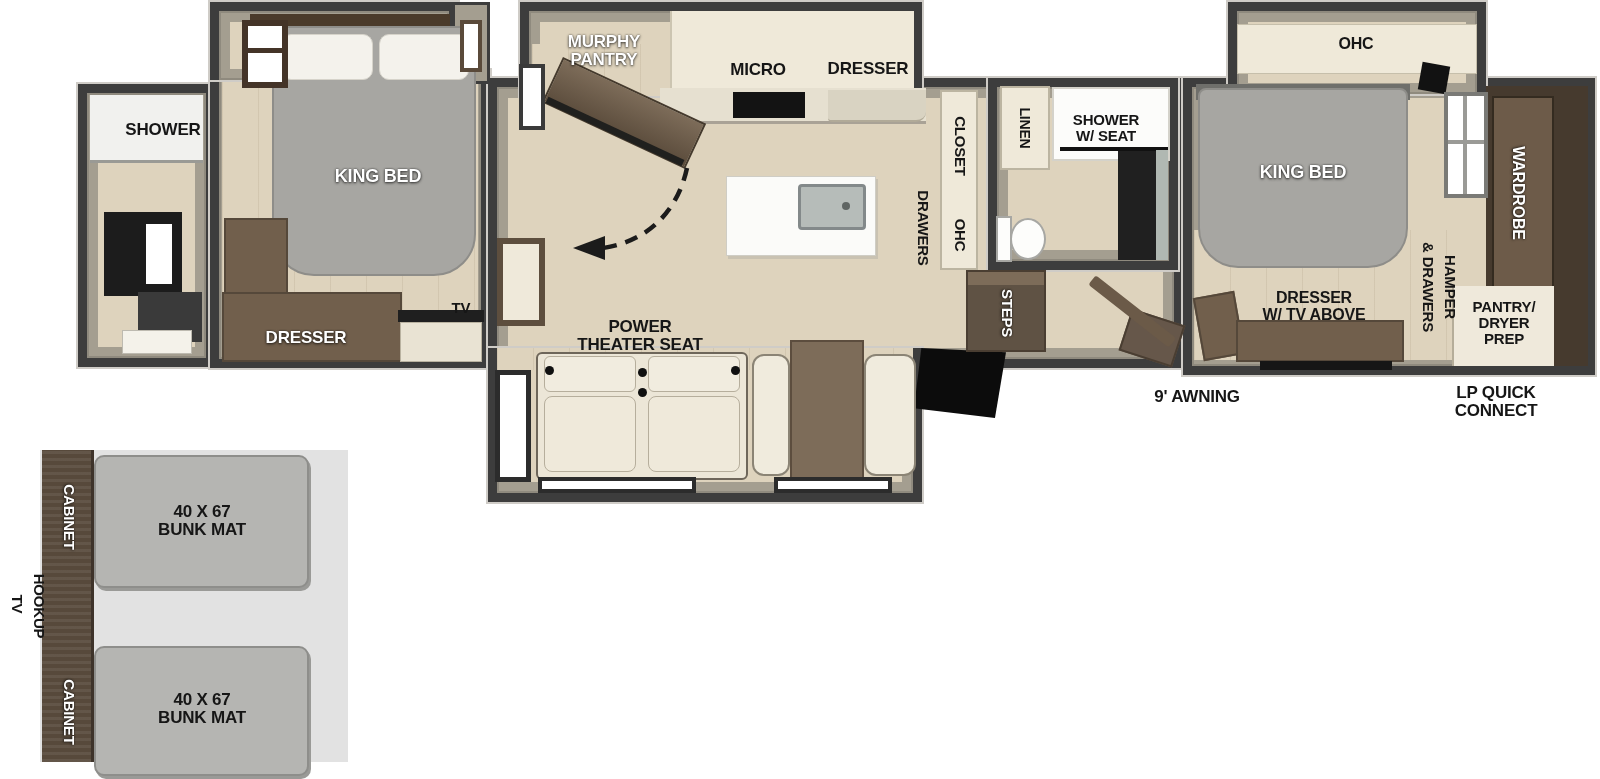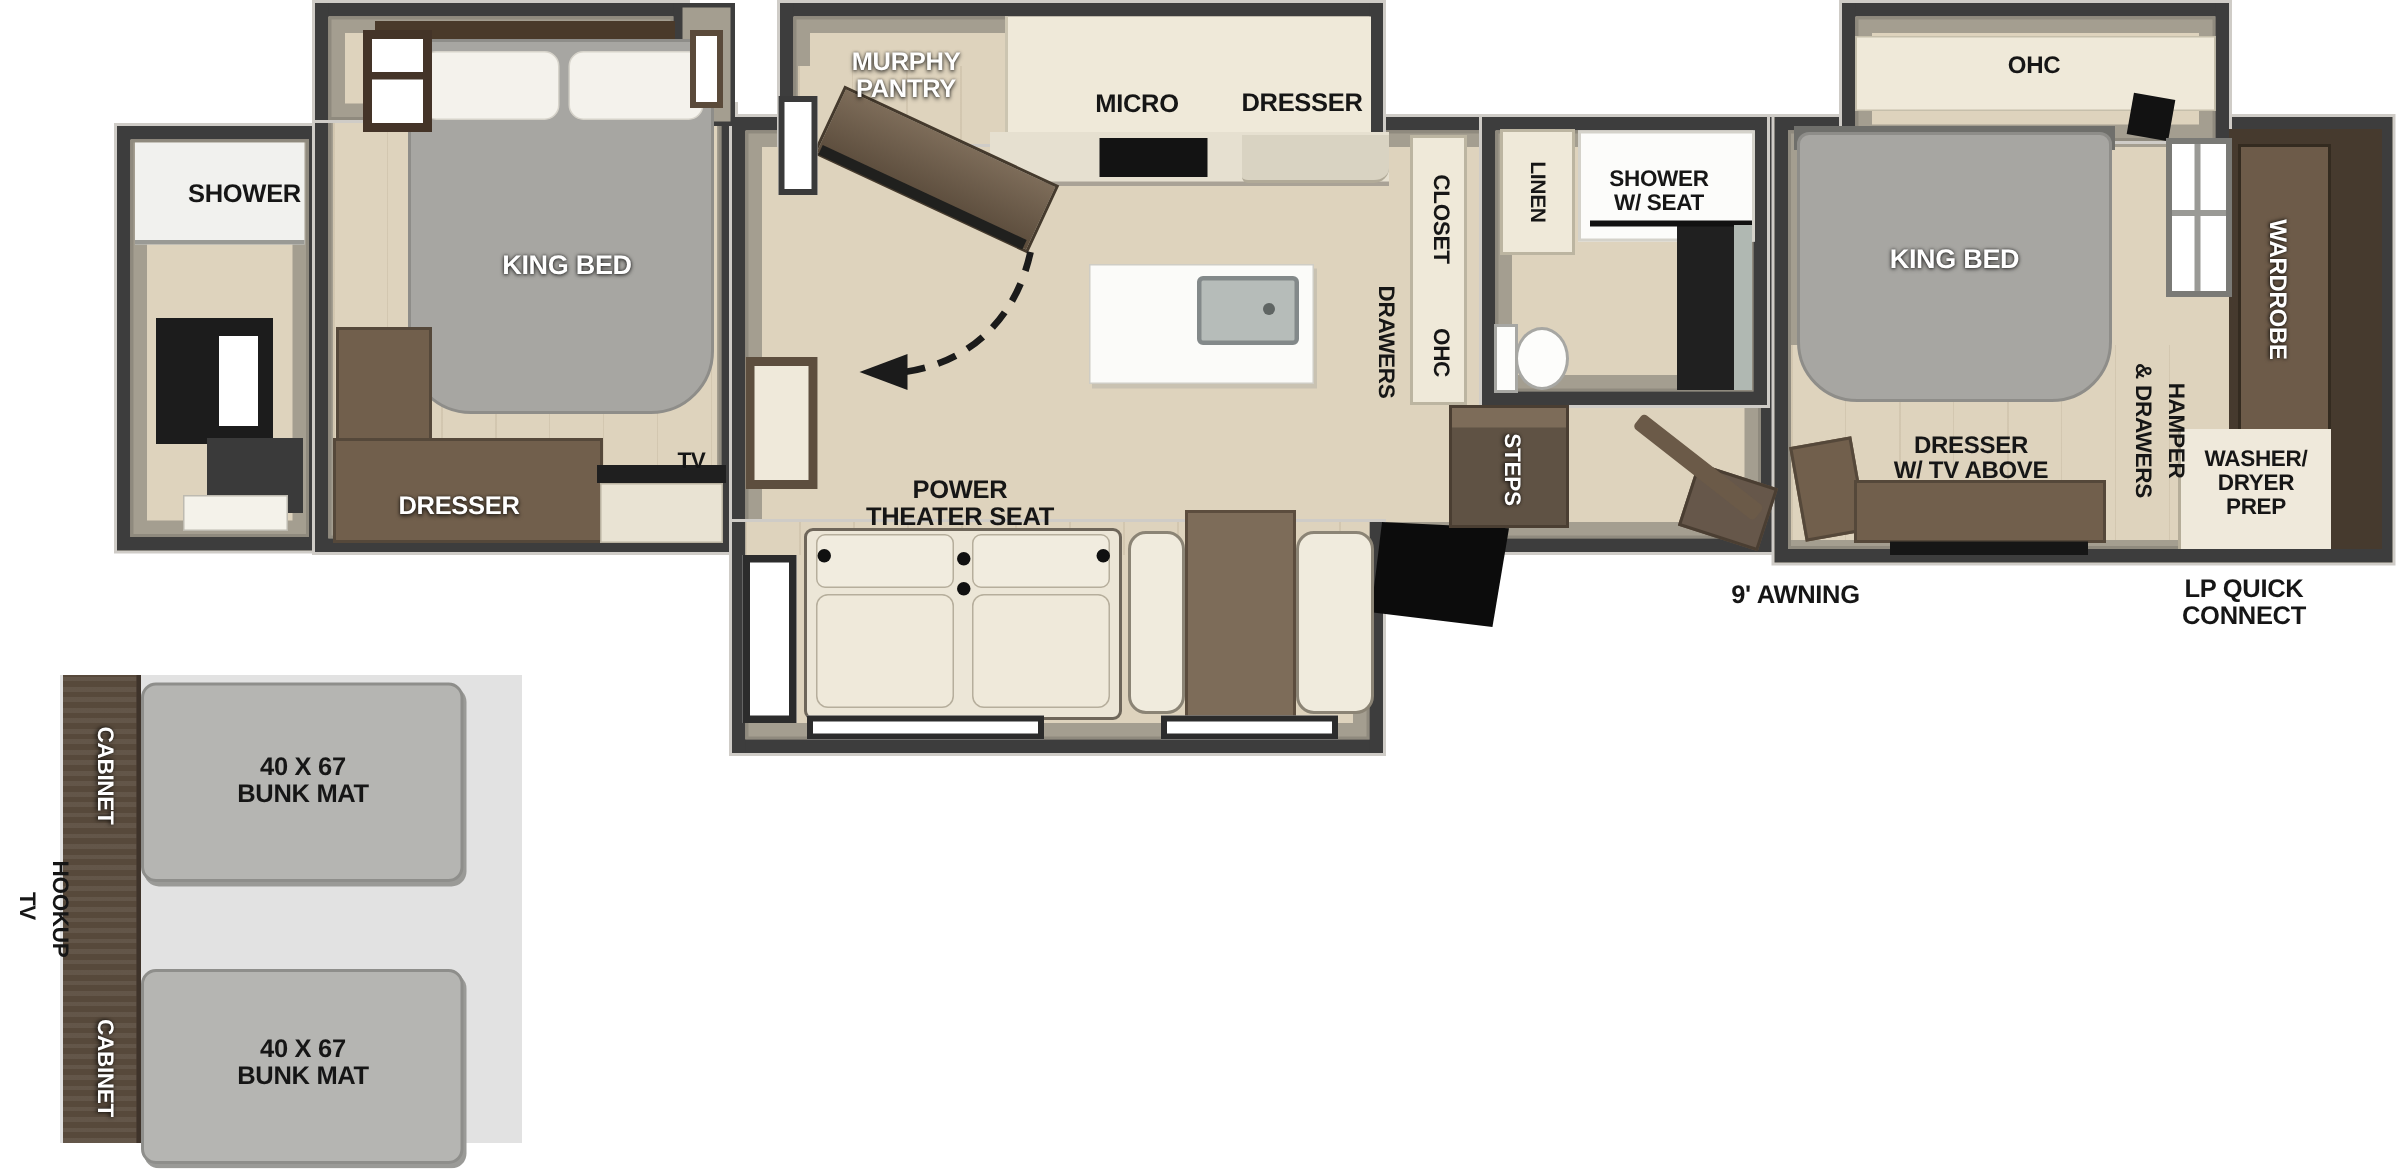--- a/index.html
+++ b/index.html
@@ -143,21 +143,21 @@
   <div class="fur" style="left:1492px;top:96px;width:62px;height:252px;background:#6d5b49;border:2px solid #342b20;z-index:4;"></div>
   <div class="lbl w v" style="left:1518px;top:193px;font-size:16px;">WARDROBE</div>
   <div class="lbl v" style="left:1428px;top:287px;font-size:15px;">&amp; DRAWERS</div>
   <div class="lbl v" style="left:1450px;top:287px;font-size:15px;">HAMPER</div>
   <div class="fur brown" style="left:1198px;top:294px;width:42px;height:64px;transform:rotate(-10deg);z-index:3;"></div>
   <div class="fur brown" style="left:1236px;top:320px;width:168px;height:42px;z-index:3;"></div>
   <div class="fur" style="left:1260px;top:361px;width:132px;height:9px;background:#161616;z-index:4;"></div>
   <div class="lbl" style="left:1314px;top:306px;font-size:16px;">DRESSER
 W/ TV ABOVE</div>
   <div class="fur" style="left:1452px;top:286px;width:102px;height:80px;background:#efe9db;border-left:2px solid #b5ad99;z-index:4;"></div>
-  <div class="lbl" style="left:1504px;top:323px;font-size:15px;">WASHER/
+  <div class="lbl" style="left:1504px;top:323px;font-size:15px;">PANTRY/
 DRYER
 PREP</div>
 
   <div class="lbl" style="left:1197px;top:397px;font-size:17px;">9' AWNING</div>
   <div class="lbl" style="left:1496px;top:402px;font-size:17px;">LP QUICK
 CONNECT</div>
 
   <div class="fur" style="left:40px;top:450px;width:308px;height:312px;background:var(--inset-bg,#e2e2e2);z-index:1;"></div>
   <div class="fur" style="left:42px;top:450px;width:52px;height:312px;background:#57493b;background-image:repeating-linear-gradient(0deg, rgba(255,255,255,.07) 0 3px, rgba(0,0,0,0) 3px 7px);border-right:3px solid #3e332a;z-index:2;"></div>
   <div class="lbl w v" style="left:69px;top:517px;font-size:15px;">CABINET</div>

